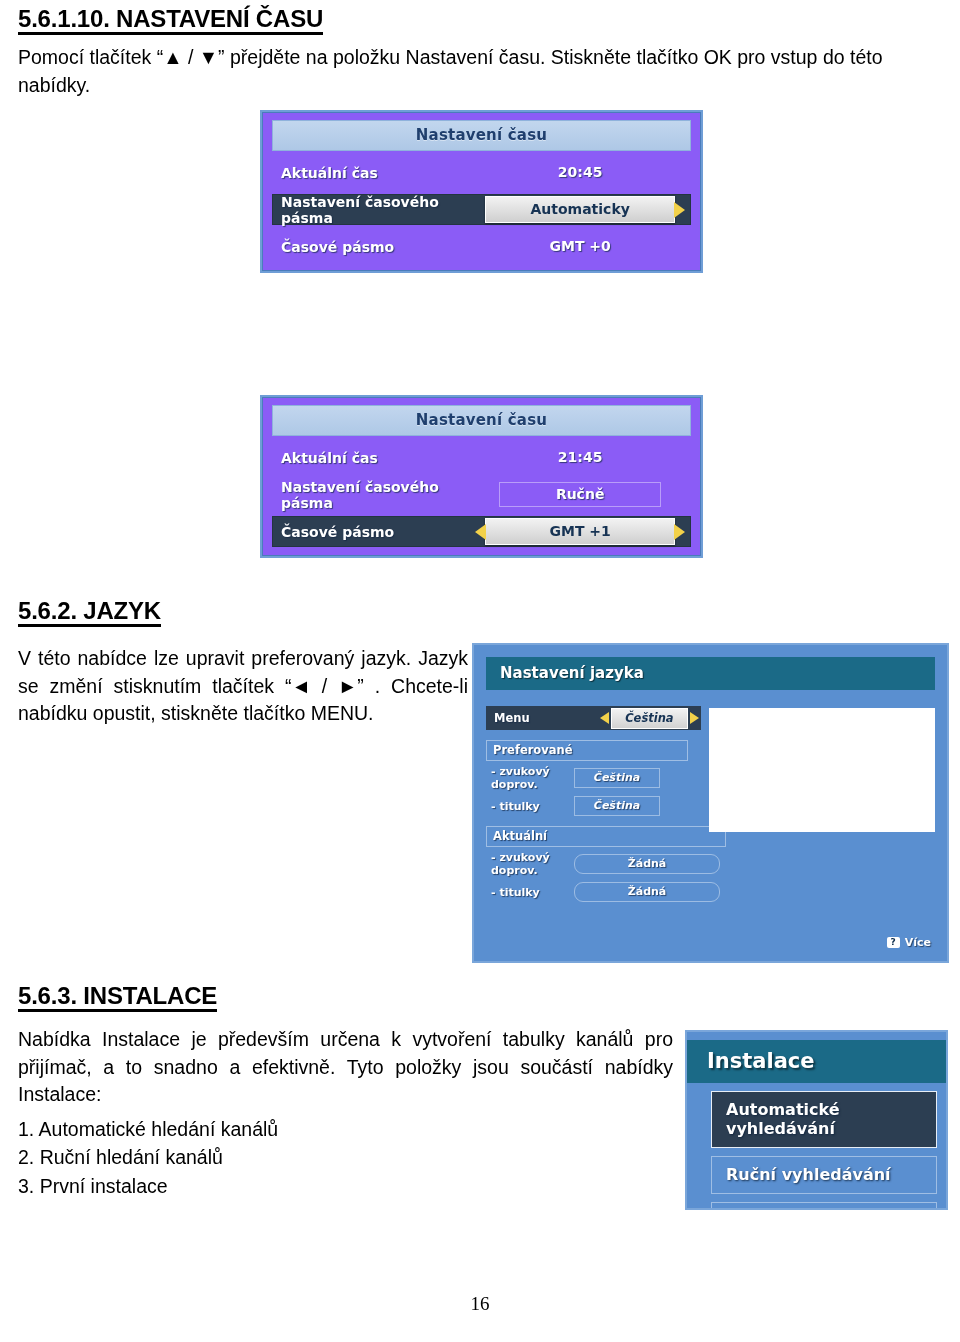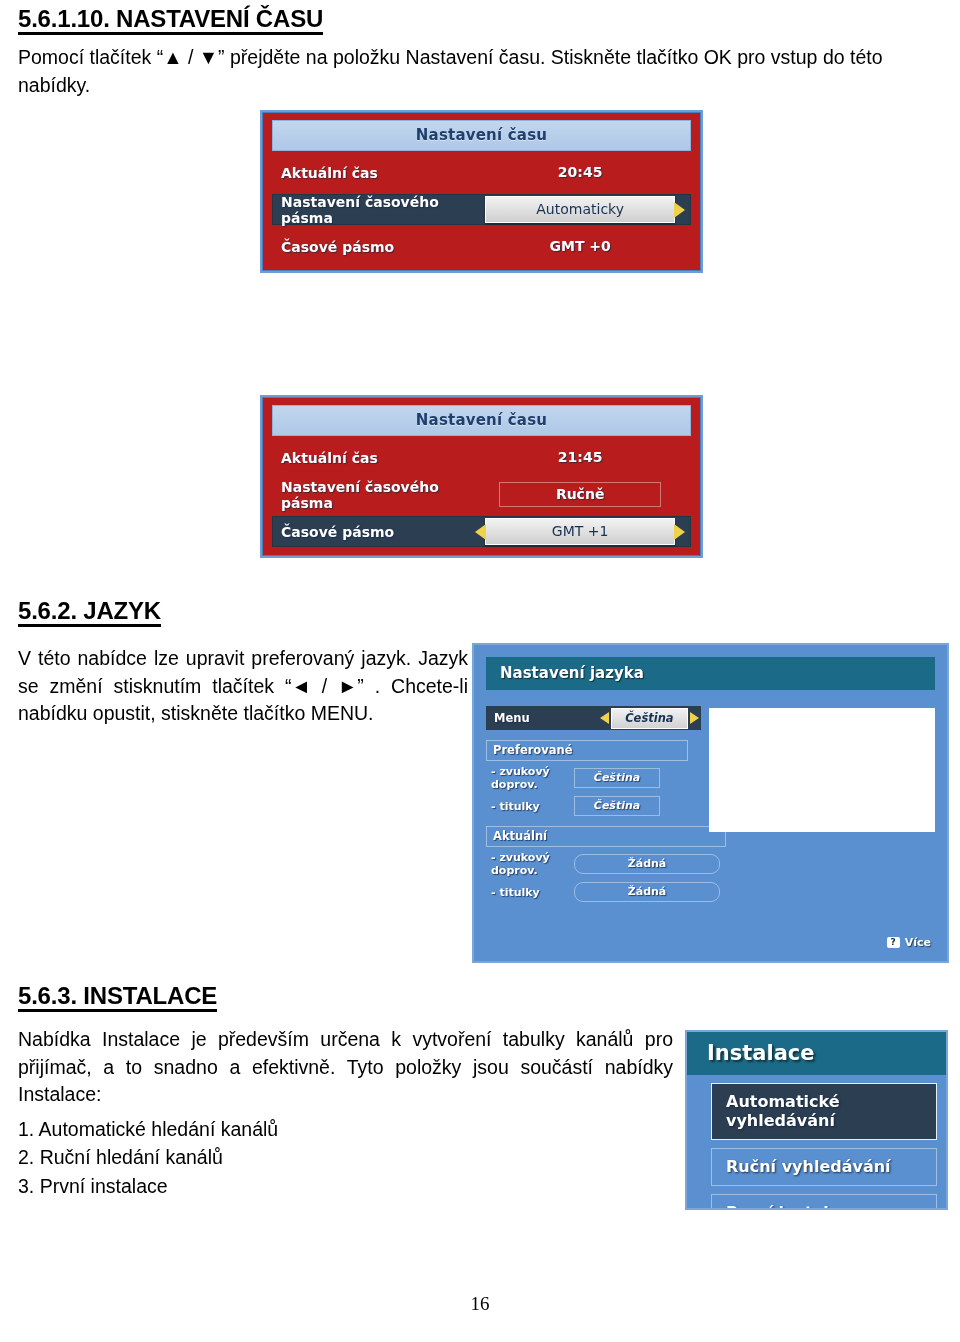--- a/index.html
+++ b/index.html
@@ -60,21 +60,21 @@
   }
 
   
   .osd {
     position: absolute;
     font-family: "DejaVu Sans", sans-serif;
     color: #ffffff;
     overflow: hidden;
   }
   .osd-time {
-    background: #b91c1c;
+    background: #8b5cf6;
     border: 2px solid #6f9ed6;
     box-shadow: inset 0 0 0 1px #4a7cbb;
     padding: 8px 10px 26px 10px;
   }
   .osd-time .title-bar {
     background: linear-gradient(#c2d6ee, #aec8e6);
     color: #1f3f6e;
     text-align: center;
     font-size: 15px;
     font-weight: bold;
@@ -106,21 +106,21 @@
   .osd-time .row.highlight .lbl { color: #ffffff; }
   .osd-time .value-box {
     display: block;
     background: linear-gradient(#f2f2f2, #cfcfcf);
     color: #173354;
     border: 1px solid #ffffff;
     box-shadow: 0 1px 2px rgba(0,0,0,0.45);
     text-shadow: none;
     padding: 4px 0 5px 0;
     margin: 0 12px;
-    font-weight: normal;
+    font-weight: bold;
     font-size: 14px;
   }
   .osd-time .value-plain {
     display: block;
     padding: 4px 0 5px 0;
     font-weight: bold;
   }
   .osd-time .value-framed {
     display: block;
     padding: 3px 0 4px 0;
@@ -253,20 +253,21 @@
     border: 2px solid #7aa6da;
     padding: 0;
   }
   .osd-inst .inst-title {
     background: #1b6a87;
     color: #ffffff;
     font-size: 21px;
     font-weight: bold;
     padding: 9px 0 10px 20px;
     text-shadow: 2px 2px 2px rgba(0,0,0,0.5);
+    margin-top: 8px;
   }
   .osd-inst .inst-list { padding: 8px 9px 10px 24px; }
   .inst-item {
     font-size: 16px;
     font-weight: bold;
     color: #ffffff;
     text-shadow: 1px 1px 2px rgba(15,35,60,0.85);
     padding: 8px 0 9px 14px;
     border: 1px solid rgba(255,255,255,0.42);
     margin-bottom: 8px;

